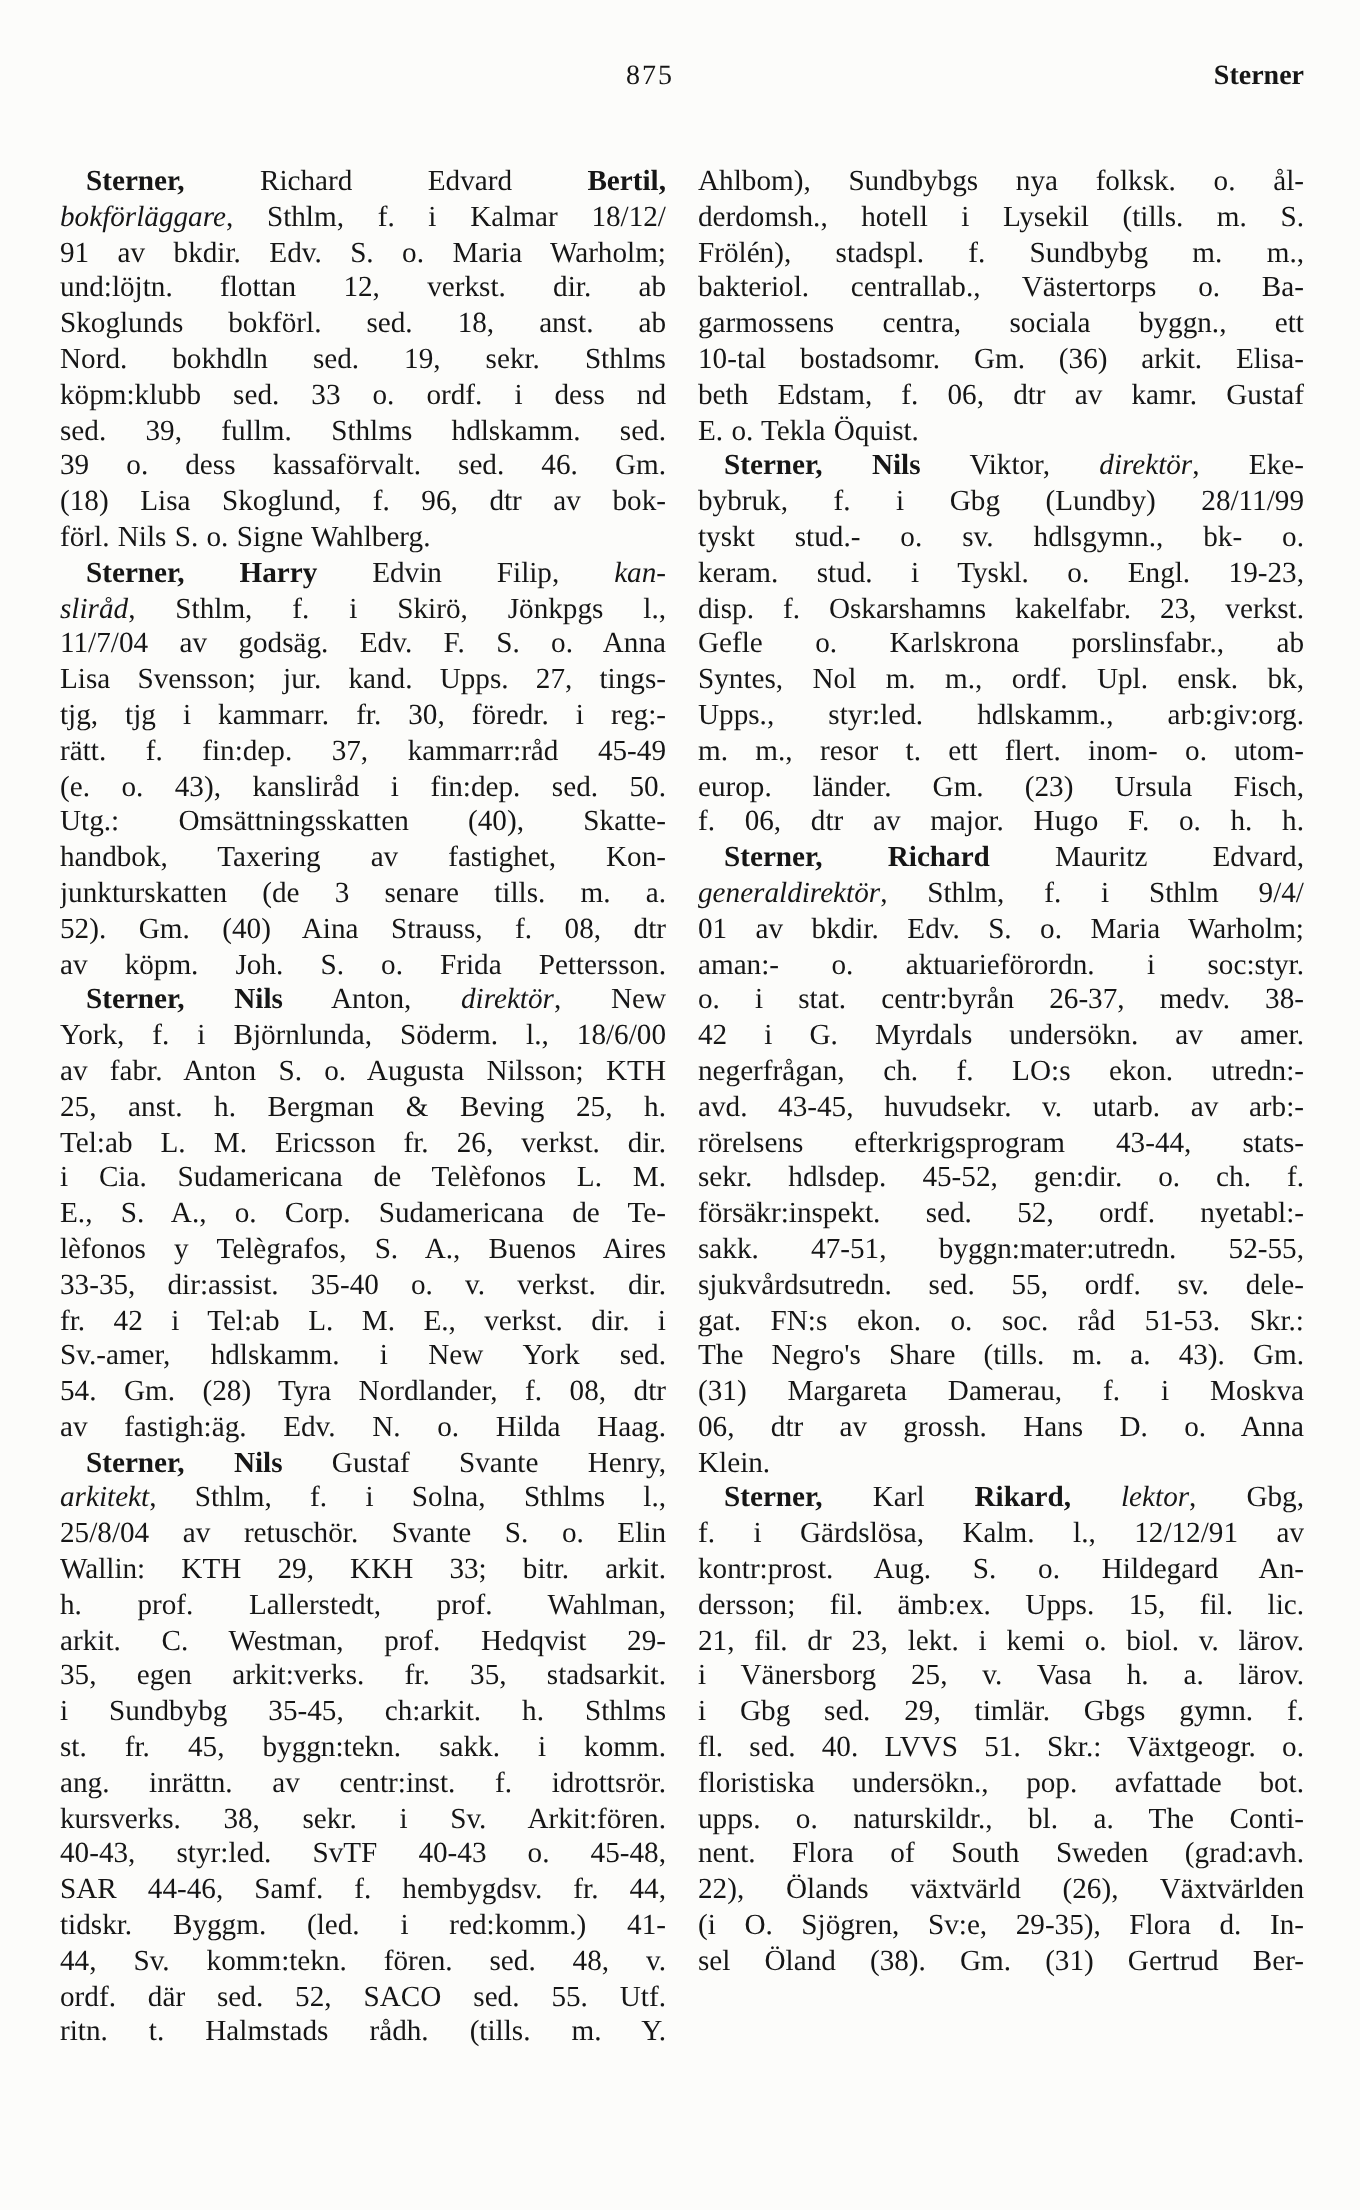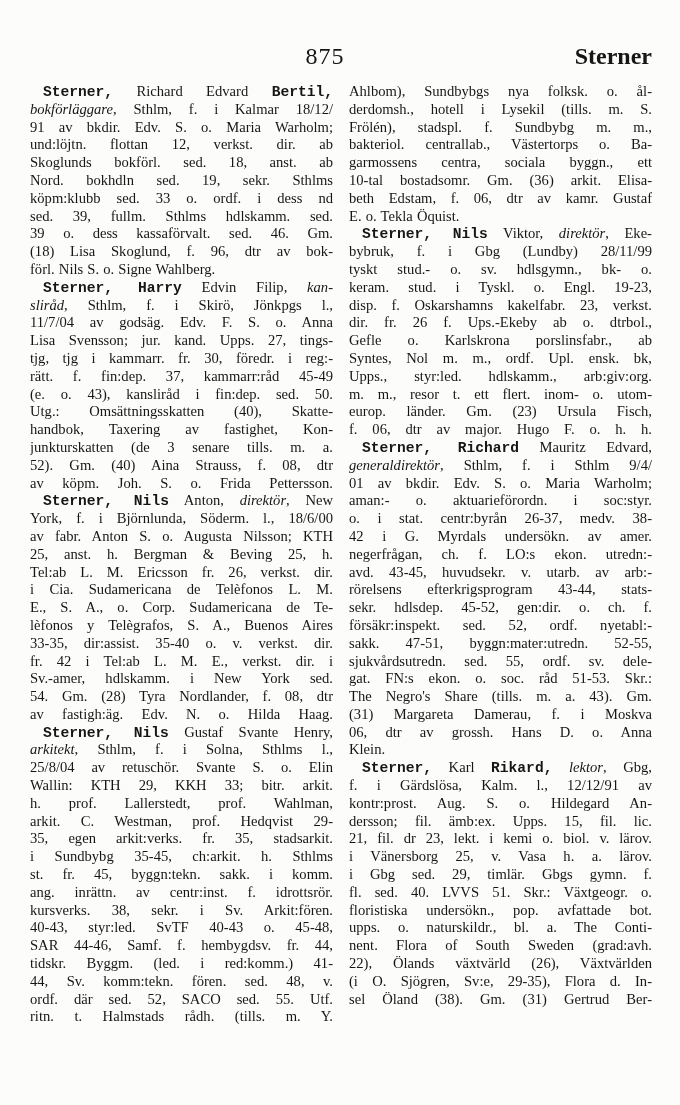--- a/index.html
+++ b/index.html
@@ -10,22 +10,22 @@
   }
   .page {
     position: relative;
     width: 680px; height: 1105px;
     background: #fcfcfa;
     color: #161616;
     overflow: hidden;
   }
   .page-header {
     position: absolute;
-    top: 43px; left: 28px; width: 624px; height: 24px;
-    font-size: 24px;
+    top: 31px; left: 28px; width: 624px; height: 24px;
+    font-size: 14px;
   }
   .page-number {
     position: absolute; left: 217px; width: 160px;
     text-align: center;
     letter-spacing: 1px;
   }
   .running-title {
     position: absolute; right: 0; top: 0;
     font-weight: bold;
   }
@@ -45,21 +45,21 @@
     word-spacing: 0.5px;
   }
   .line.j::after {            
     content: "";
     display: inline-block;
     width: 100%;
     height: 0;
   }
   .line.end { text-align: left; }
   .line.p { text-indent: 13px; }
-  .b { font-weight: bold; font-family: Liberation Mono, monospace; }
+  .b { font-weight: bold; }
   .i { font-style: italic; }
 </style>
 </head>
 <body>
 
 <div class="page">
   <div class="page-header">
     <span class="page-number">875</span>
     <span class="running-title">Sterner</span>
   </div>
@@ -126,21 +126,20 @@
         <div class="line j"><span class="">bakteriol. centrallab., Västertorps o. Ba-</span></div>
         <div class="line j"><span class="">garmossens centra, sociala byggn., ett</span></div>
         <div class="line j"><span class="">10-tal bostadsomr. Gm. (36) arkit. Elisa-</span></div>
         <div class="line j"><span class="">beth Edstam, f. 06, dtr av kamr. Gustaf</span></div>
         <div class="line end"><span class="">E. o. Tekla Öquist.</span></div>
         <div class="line j p"><span class="b">Sterner, Nils</span><span class=""> Viktor, </span><span class="i">direktör</span><span class="">, Eke-</span></div>
         <div class="line j"><span class="">bybruk, f. i Gbg (Lundby) 28/11/99</span></div>
         <div class="line j"><span class="">tyskt stud.- o. sv. hdlsgymn., bk- o.</span></div>
         <div class="line j"><span class="">keram. stud. i Tyskl. o. Engl. 19-23,</span></div>
         <div class="line j"><span class="">disp. f. Oskarshamns kakelfabr. 23, verkst.</span></div>
-        <div class="line j"><span class="">dir. fr. 26 f. Ups.-Ekeby ab o. dtrbol.,</span></div>
         <div class="line j"><span class="">Gefle o. Karlskrona porslinsfabr., ab</span></div>
         <div class="line j"><span class="">Syntes, Nol m. m., ordf. Upl. ensk. bk,</span></div>
         <div class="line j"><span class="">Upps., styr:led. hdlskamm., arb:giv:org.</span></div>
         <div class="line j"><span class="">m. m., resor t. ett flert. inom- o. utom-</span></div>
         <div class="line j"><span class="">europ. länder. Gm. (23) Ursula Fisch,</span></div>
         <div class="line j"><span class="">f. 06, dtr av major. Hugo F. o. h. h.</span></div>
         <div class="line j p"><span class="b">Sterner, Richard</span><span class=""> Mauritz Edvard,</span></div>
         <div class="line j"><span class="i">generaldirektör</span><span class="">, Sthlm, f. i Sthlm 9/4/</span></div>
         <div class="line j"><span class="">01 av bkdir. Edv. S. o. Maria Warholm;</span></div>
         <div class="line j"><span class="">aman:- o. aktuarieförordn. i soc:styr.</span></div>

